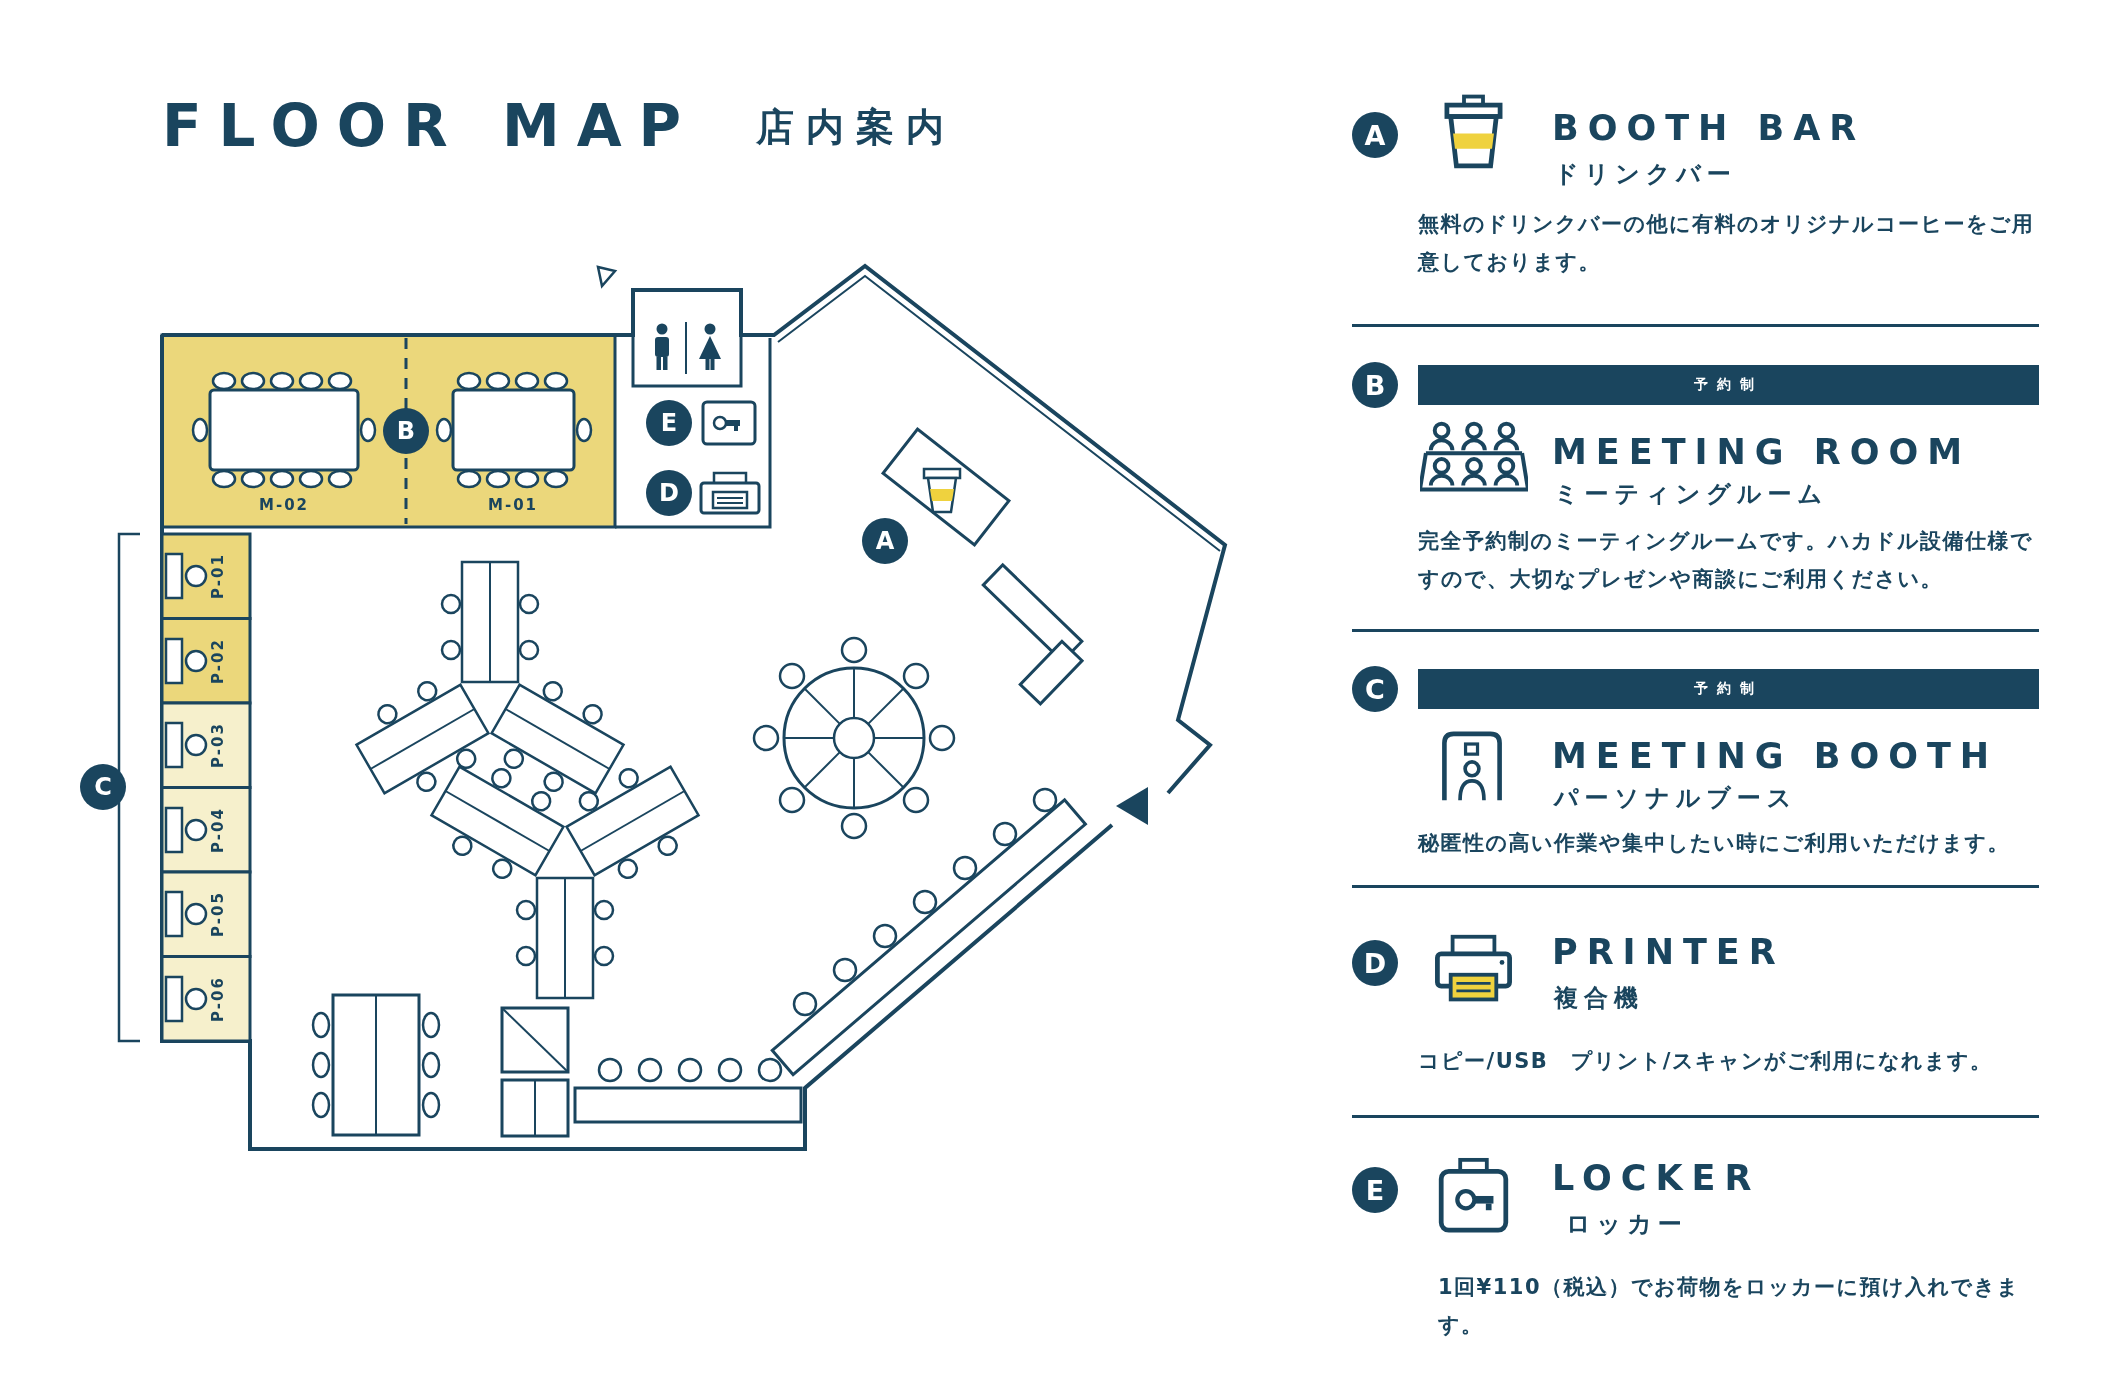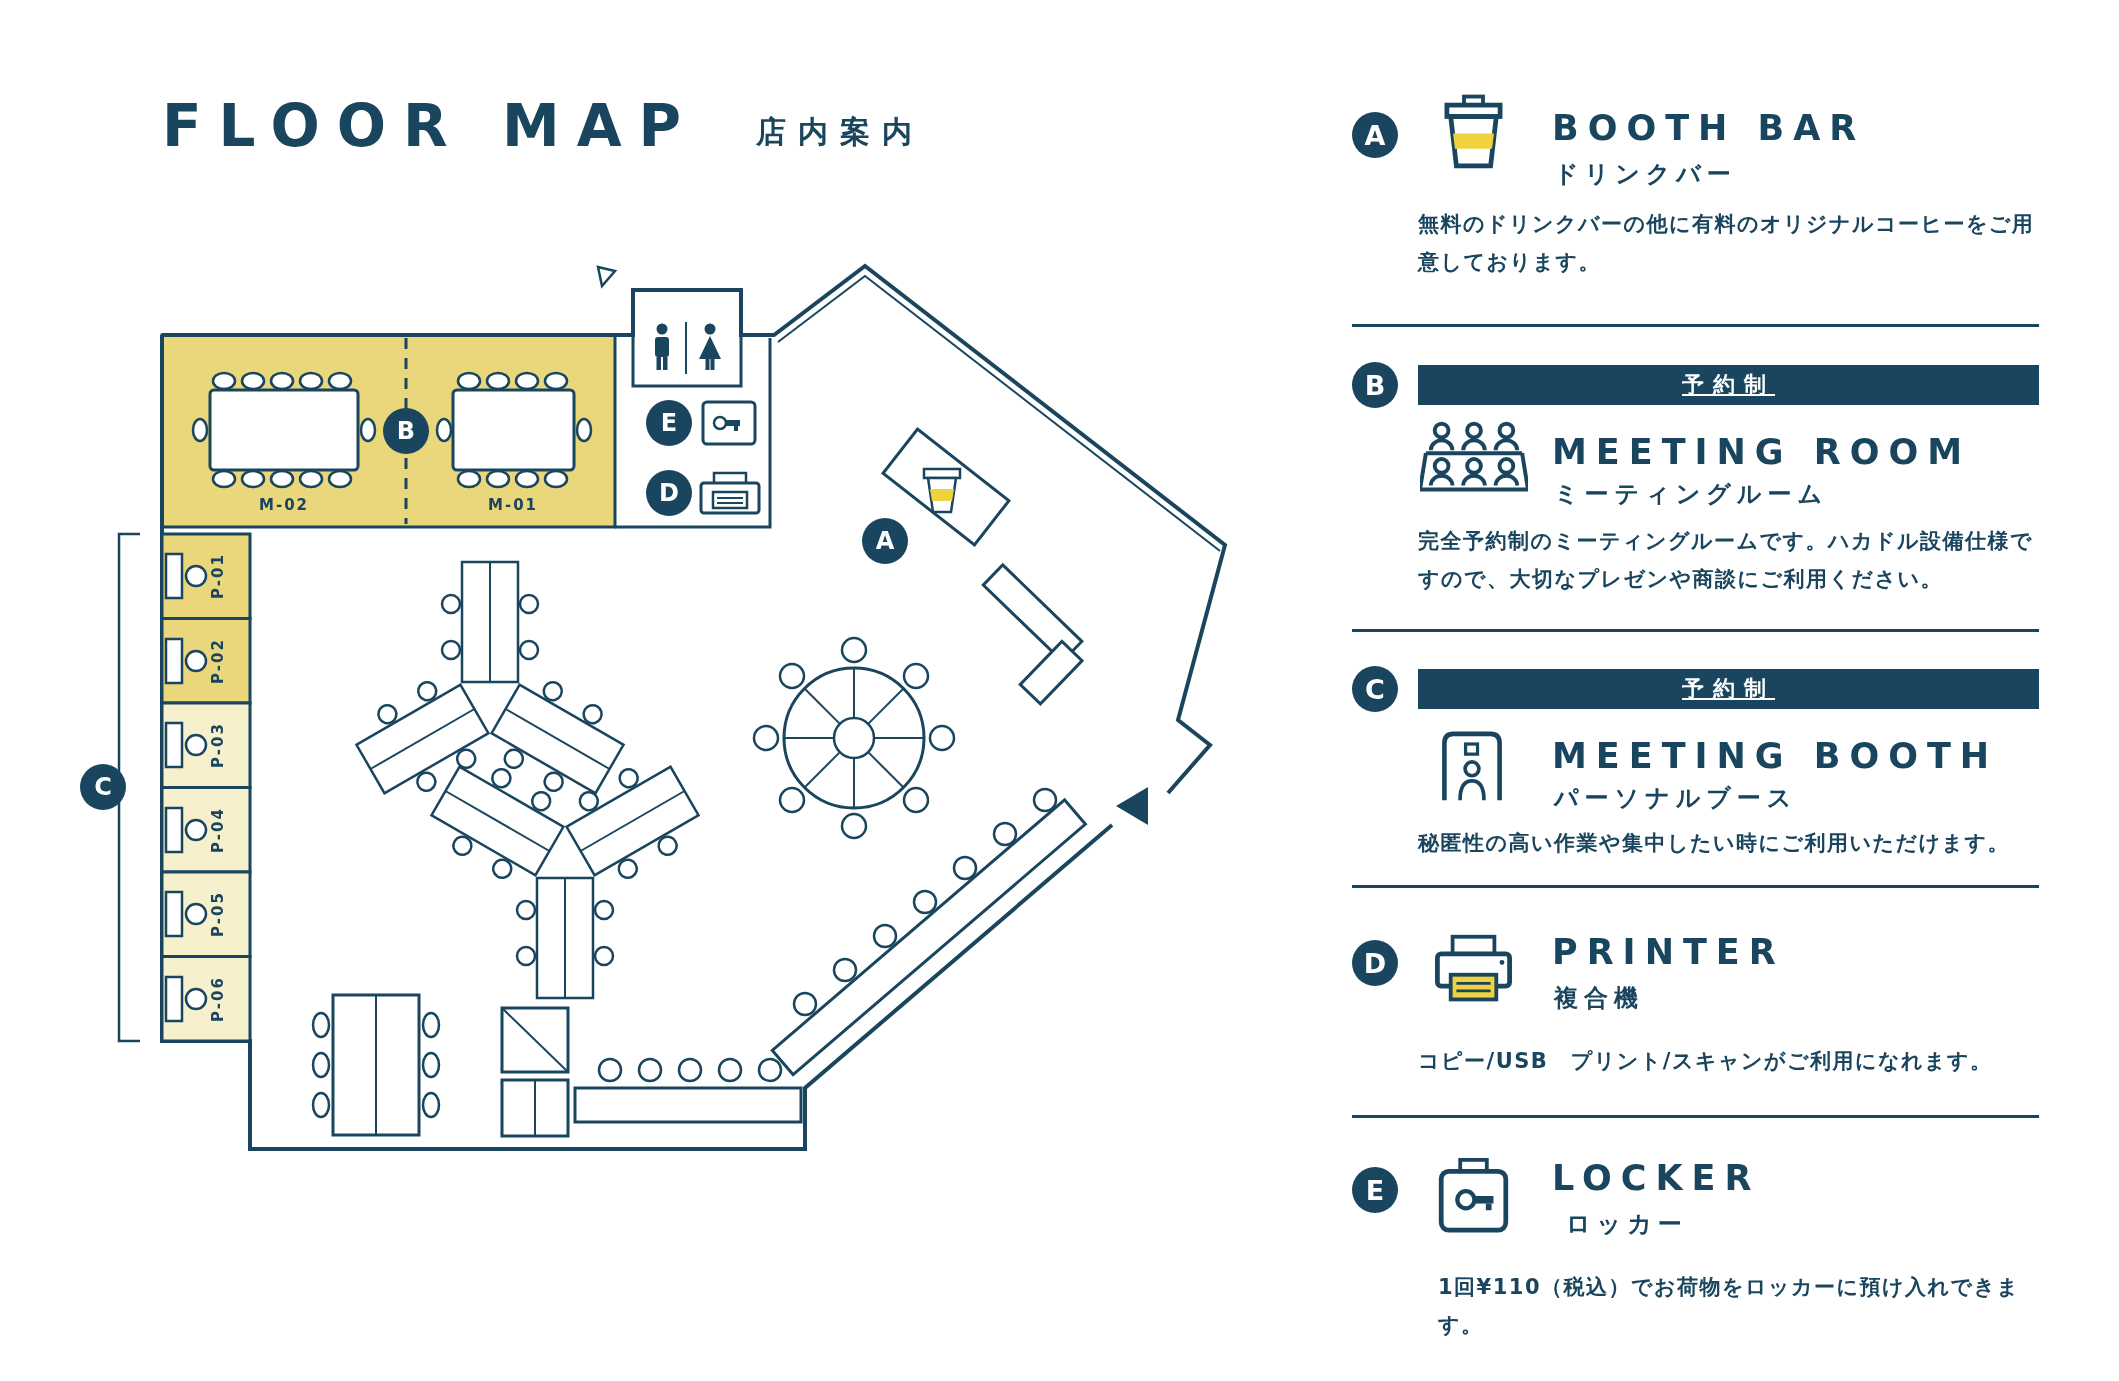--- a/index.html
+++ b/index.html
@@ -13,21 +13,21 @@
   body{
     width:2119px;height:1381px;background:#ffffff;
     font-family:"DejaVu Sans","Liberation Sans",sans-serif;
     color:var(--navy);
   }
   .page{position:relative;width:2119px;height:1381px;background:#fff;overflow:hidden;}
 
   
   .header{position:absolute;left:162px;top:92px;display:flex;align-items:flex-end;gap:58px;}
   .title{font-size:58px;font-weight:600;letter-spacing:17px;white-space:nowrap;}
-  .subtitle{font-size:30px;font-weight:700;letter-spacing:12px;padding-bottom:7px;white-space:nowrap;}
+  .subtitle{font-size:38px;font-weight:700;letter-spacing:12px;padding-bottom:7px;white-space:nowrap;}
 
   
   .map{position:absolute;left:70px;top:240px;}
   svg text{font-family:"DejaVu Sans","Liberation Sans",sans-serif;}
   .w{stroke:var(--navy);stroke-width:4;fill:none;stroke-linejoin:miter;}
   .thin{stroke:var(--navy);stroke-width:2;fill:none;}
   .w3{stroke:var(--navy);stroke-width:3;fill:#fff;}
   .w3n{stroke:var(--navy);stroke-width:3;fill:none;}
   .w25{stroke:var(--navy);stroke-width:2.5;fill:#fff;}
   .w25n{stroke:var(--navy);stroke-width:2.5;fill:none;}
@@ -46,21 +46,21 @@
   .legend{position:absolute;left:1352px;top:0;width:687px;height:1381px;}
   .sep{position:absolute;left:0;right:0;height:3px;background:var(--navy);}
   .badge{position:absolute;width:46px;height:46px;border-radius:50%;background:var(--navy);
          color:#fff;display:flex;align-items:center;justify-content:center;
          font-size:27px;font-weight:700;}
   .lg-title{position:absolute;font-size:35px;letter-spacing:9px;font-weight:600;white-space:nowrap;}
   .lg-sub{position:absolute;font-size:24px;letter-spacing:6px;font-weight:700;white-space:nowrap;}
   .lg-desc{position:absolute;font-size:21px;line-height:38px;letter-spacing:1.5px;font-weight:600;width:625px;}
   .rsv-bar{position:absolute;left:66px;right:0;height:40px;background:var(--navy);color:#fff;
            display:flex;align-items:center;justify-content:center;
-           font-size:22px;letter-spacing:9px;font-weight:700;text-decoration:underline;}
+           font-size:14px;letter-spacing:9px;font-weight:700;}
   .lg-icon{position:absolute;}
 </style>
 </head>
 <body>
 
 <div class="page">
 
   <div class="header">
     <div class="title">FLOOR MAP</div>
     <div class="subtitle">店内案内</div>

